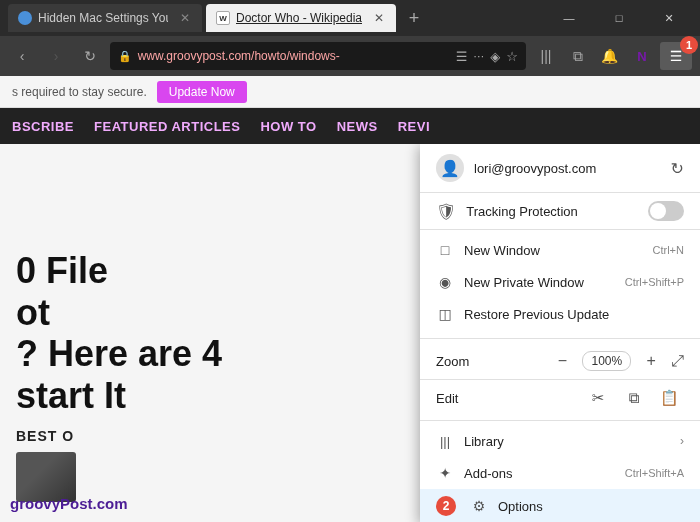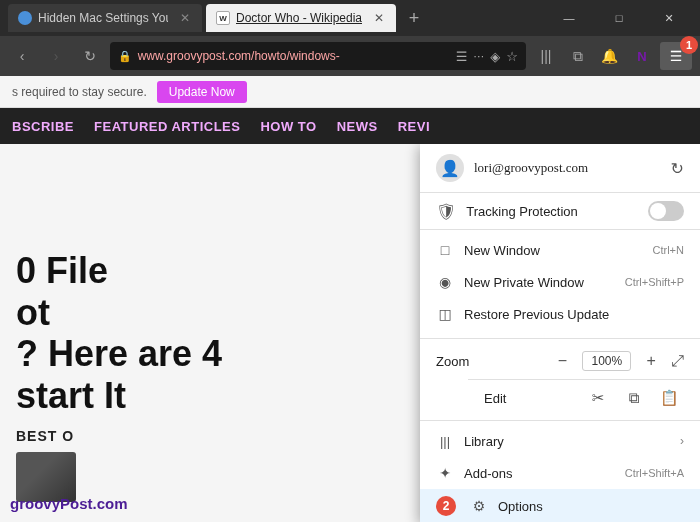--- a/index.html
+++ b/index.html
@@ -266,21 +266,21 @@
       border-bottom: 1px solid #e0e0e0;
     }
     .account-icon {
       width: 28px; height: 28px;
       border-radius: 50%;
       background: #e0e0e0;
       display: flex; align-items: center; justify-content: center;
       color: #666;
       font-size: 16px;
     }
-    .account-email { color: #222; font-size: 13px; flex: 1; font-family: Liberation Serif, serif; }
+    .account-email { color: #222; font-size: 13px; flex: 1; }
     .account-refresh { color: #555; cursor: pointer; font-size: 16px; }
 
     
     .menu-tracking {
       display: flex;
       align-items: center;
       padding: 8px 16px;
       gap: 10px;
       border-bottom: 1px solid #e0e0e0;
     }
@@ -314,35 +314,34 @@
     .zoom-minus, .zoom-plus {
       width: 24px; height: 24px;
       display: flex; align-items: center; justify-content: center;
       color: #555;
       font-size: 16px;
       cursor: pointer;
       border-radius: 3px;
     }
     .zoom-value {
       border: 1px solid #ccc;
-      border-radius: 3px;
+      border-radius: 9px;
       padding: 2px 8px;
       font-size: 12px;
       color: #333;
     }
     .zoom-expand { color: #555; cursor: pointer; font-size: 14px; }
 
     
     .edit-row {
       display: flex;
       align-items: center;
       padding: 6px 16px;
       gap: 8px;
       border-top: 1px solid #e0e0e0;
-      margin-left: 48px;
     }
     .edit-label { color: #222; font-size: 13px; flex: 1; }
     .edit-icon-btn {
       width: 28px; height: 24px;
       display: flex; align-items: center; justify-content: center;
       color: #555;
       font-size: 15px;
       cursor: pointer;
       border-radius: 3px;
     }

